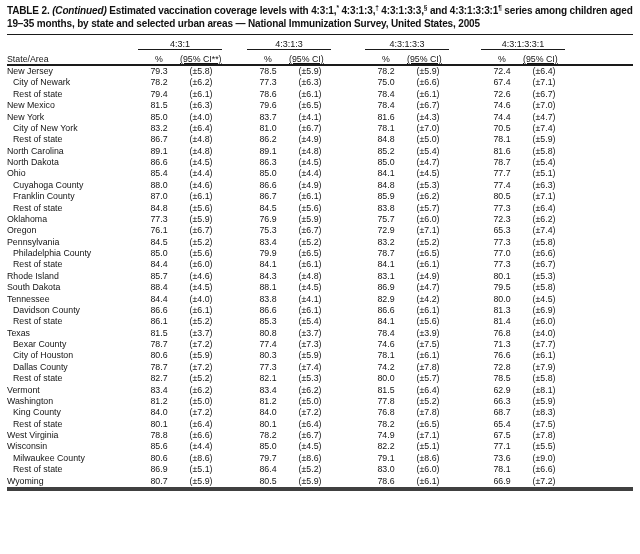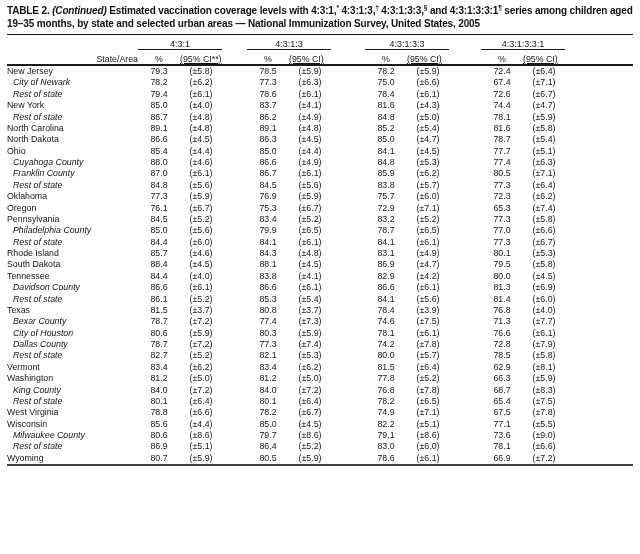--- a/index.html
+++ b/index.html
@@ -30,21 +30,21 @@
     font-size: 6.5px;
     line-height: 0;
     vertical-align: super;
   }
   table.vax {
     border-collapse: collapse;
     table-layout: fixed;
     width: 626px;
     margin-top: 4px;
     border-top: 1px solid #1a1a1a;
-    border-bottom: 2px solid #404040;
+    border-bottom: 4px solid #404040;
   }
   table.vax th, table.vax td {
     padding: 0;
     white-space: nowrap;
     font-size: 8.8px;
     font-weight: normal;
   }
   thead th, thead td {
     font-weight: bold;
     vertical-align: bottom;
@@ -52,26 +52,26 @@
   tr.series-row th.series-cell {
     text-align: center;
     border-bottom: 1px solid #1a1a1a;
     height: 14px;
     font-size: 9px;
   }
   tr.colhead-row th, tr.colhead-row td {
     border-bottom: 2px solid #1a1a1a;
     height: 14px;
   }
-  tr.colhead-row th.area-h { text-align: right; }
+  tr.colhead-row th.area-h { text-align: left; }
   tr.colhead-row th.pct-h  { text-align: center; }
   tr.colhead-row th.ci-h   { text-align: left; text-decoration: underline; }
   tbody td { height: 11.38px; line-height: 11.38px; }
   tbody td.area { text-align: left; overflow: hidden; }
-  tbody td.area.indent { padding-left: 6px; font-style: italic; }
+  tbody td.area.indent { padding-left: 6px; }
   tbody td.pct { text-align: center; }
   tbody td.ci  { text-align: center; }
 </style>
 </head>
 <body>
 
 <div class="page">
 
   <div class="title"><span>TABLE 2. </span><span class="it">(Continued)</span><span> Estimated vaccination coverage levels with 4:3:1,</span><sup>*</sup><span> 4:3:1:3,</span><sup>†</sup><span> 4:3:1:3:3,</span><sup>§</sup><span> and 4:3:1:3:3:1</span><sup>¶</sup><span> series among children aged 19–35 months, by state and selected urban areas — National Immunization Survey, United States, 2005</span></div>
 
@@ -159,32 +159,62 @@
           <td class="ci">(±6.1)</td>
           <td></td>
           <td class="pct">78.4</td>
           <td class="ci">(±6.1)</td>
           <td></td>
           <td class="pct">72.6</td>
           <td class="ci">(±6.7)</td>
           <td></td>
         </tr>
         <tr>
+          <td class="area">New Mexico</td>
+          <td class="pct">81.5</td>
+          <td class="ci">(±6.3)</td>
+          <td></td>
+          <td class="pct">79.6</td>
+          <td class="ci">(±6.5)</td>
+          <td></td>
+          <td class="pct">78.4</td>
+          <td class="ci">(±6.7)</td>
+          <td></td>
+          <td class="pct">74.6</td>
+          <td class="ci">(±7.0)</td>
+          <td></td>
+        </tr>
+        <tr>
           <td class="area">New York</td>
           <td class="pct">85.0</td>
           <td class="ci">(±4.0)</td>
           <td></td>
           <td class="pct">83.7</td>
           <td class="ci">(±4.1)</td>
           <td></td>
           <td class="pct">81.6</td>
           <td class="ci">(±4.3)</td>
           <td></td>
           <td class="pct">74.4</td>
           <td class="ci">(±4.7)</td>
+          <td></td>
+        </tr>
+        <tr>
+          <td class="area indent">City of New York</td>
+          <td class="pct">83.2</td>
+          <td class="ci">(±6.4)</td>
+          <td></td>
+          <td class="pct">81.0</td>
+          <td class="ci">(±6.7)</td>
+          <td></td>
+          <td class="pct">78.1</td>
+          <td class="ci">(±7.0)</td>
+          <td></td>
+          <td class="pct">70.5</td>
+          <td class="ci">(±7.4)</td>
           <td></td>
         </tr>
         <tr>
           <td class="area indent">Rest of state</td>
           <td class="pct">86.7</td>
           <td class="ci">(±4.8)</td>
           <td></td>
           <td class="pct">86.2</td>
           <td class="ci">(±4.9)</td>
           <td></td>

